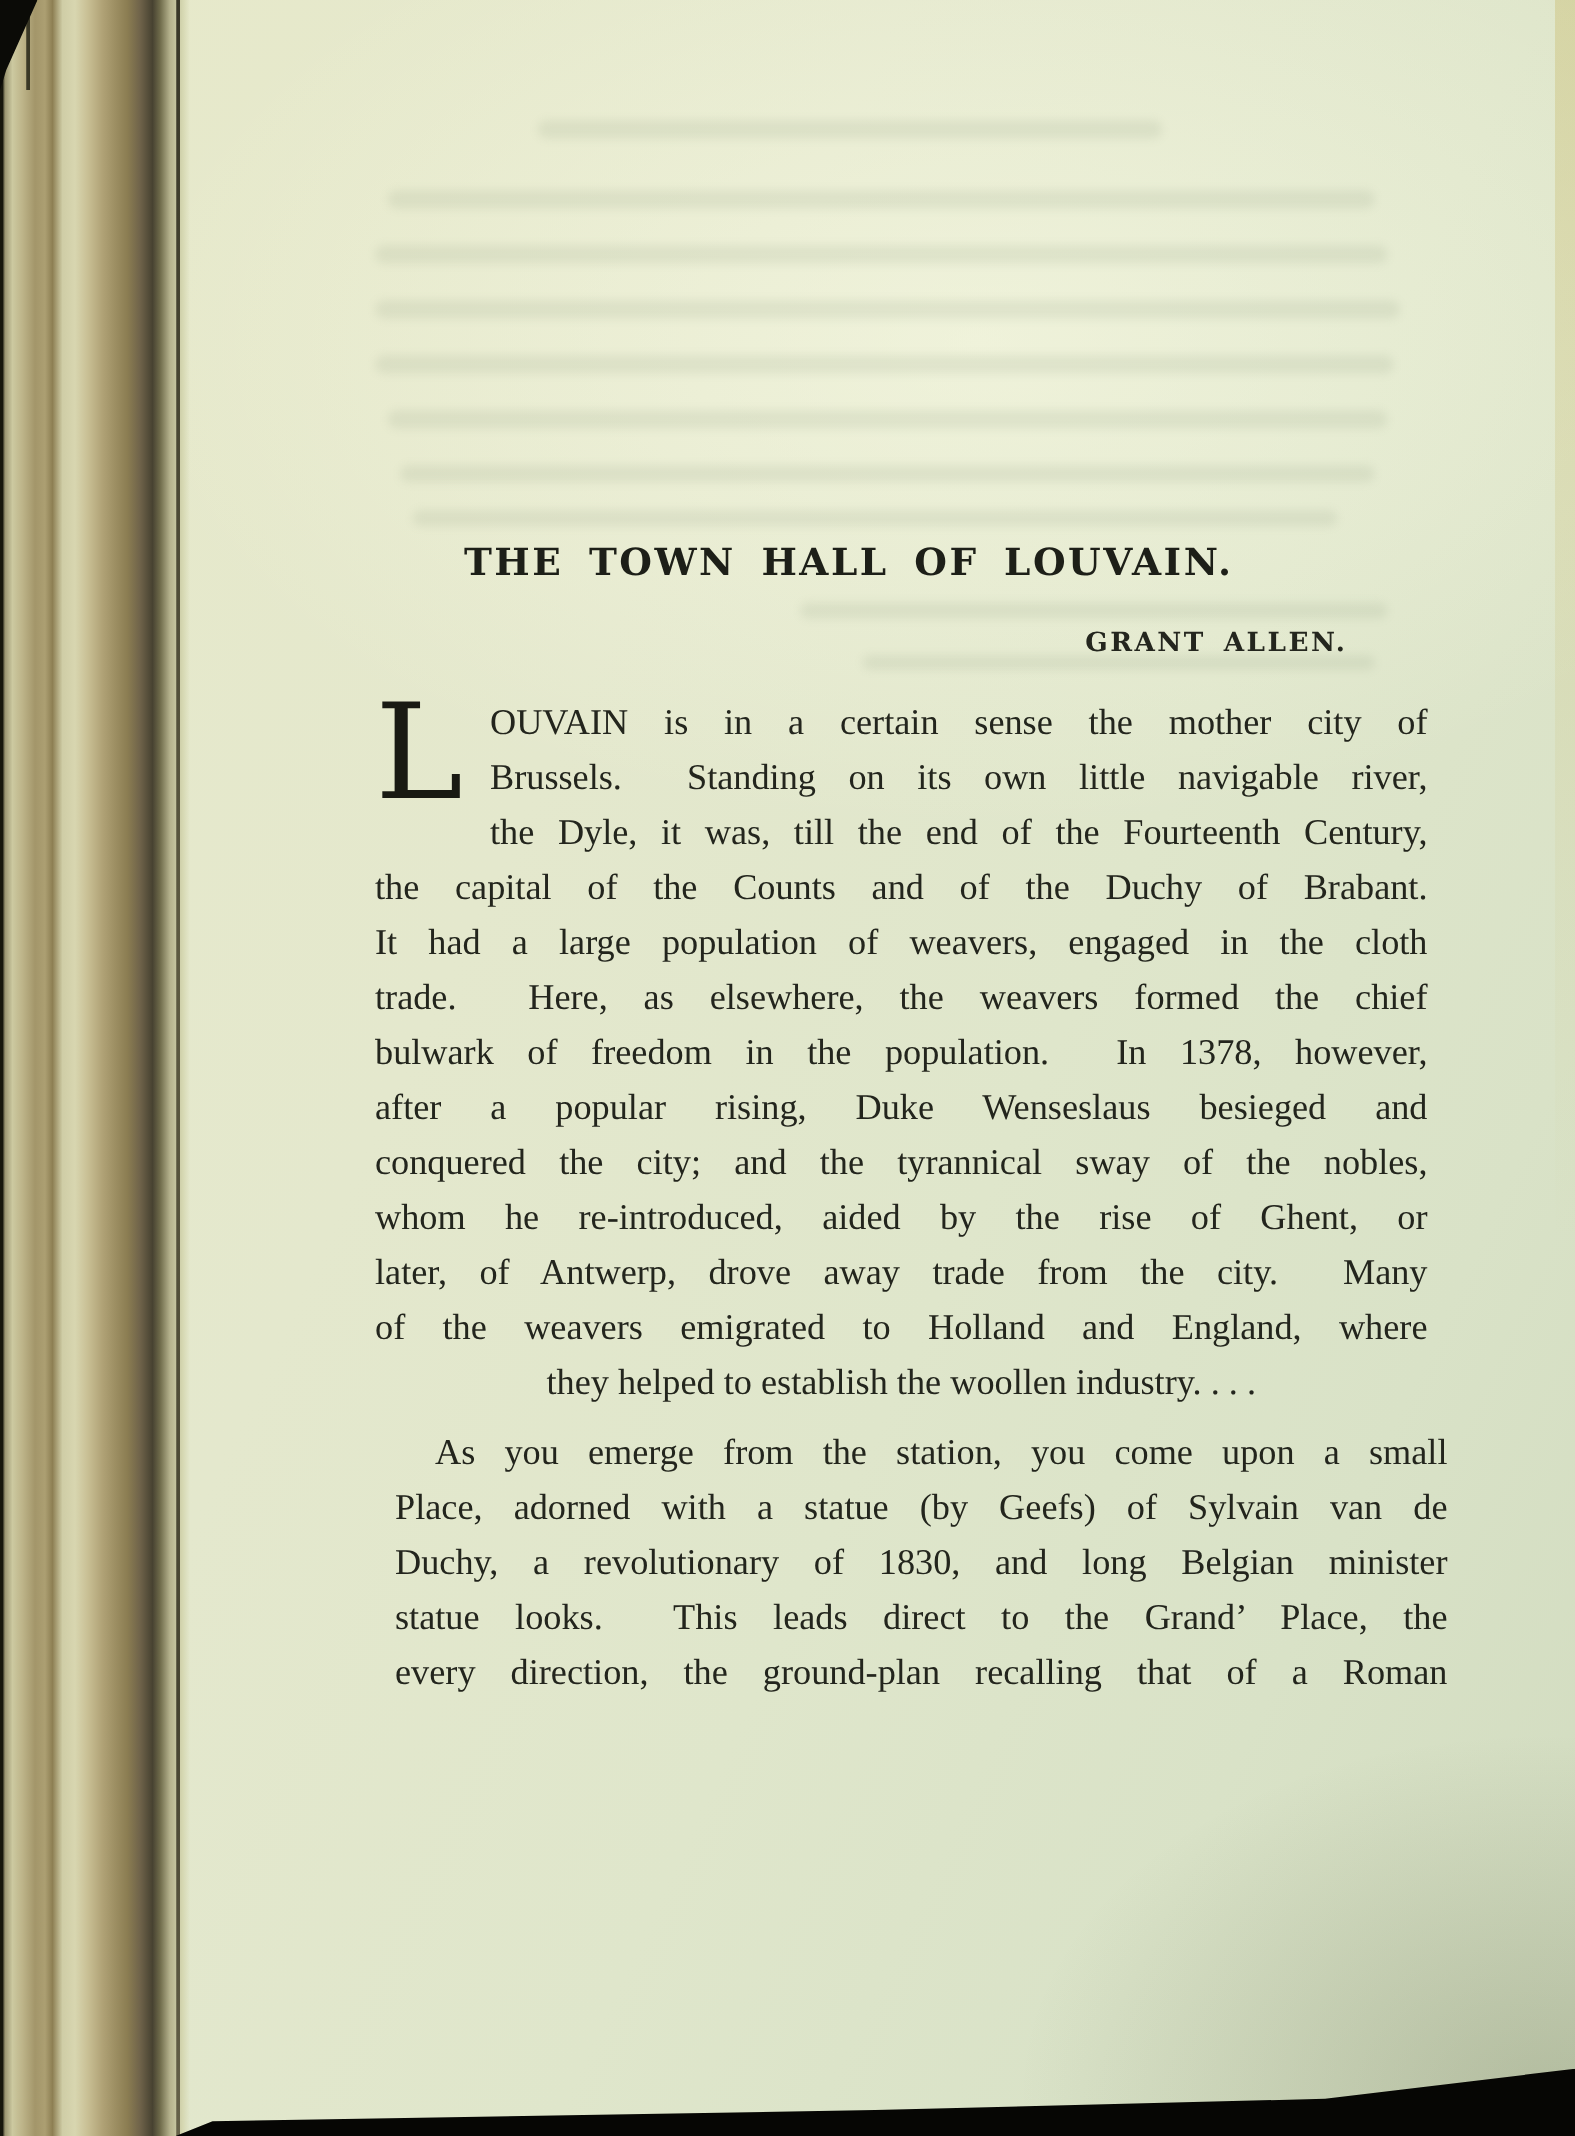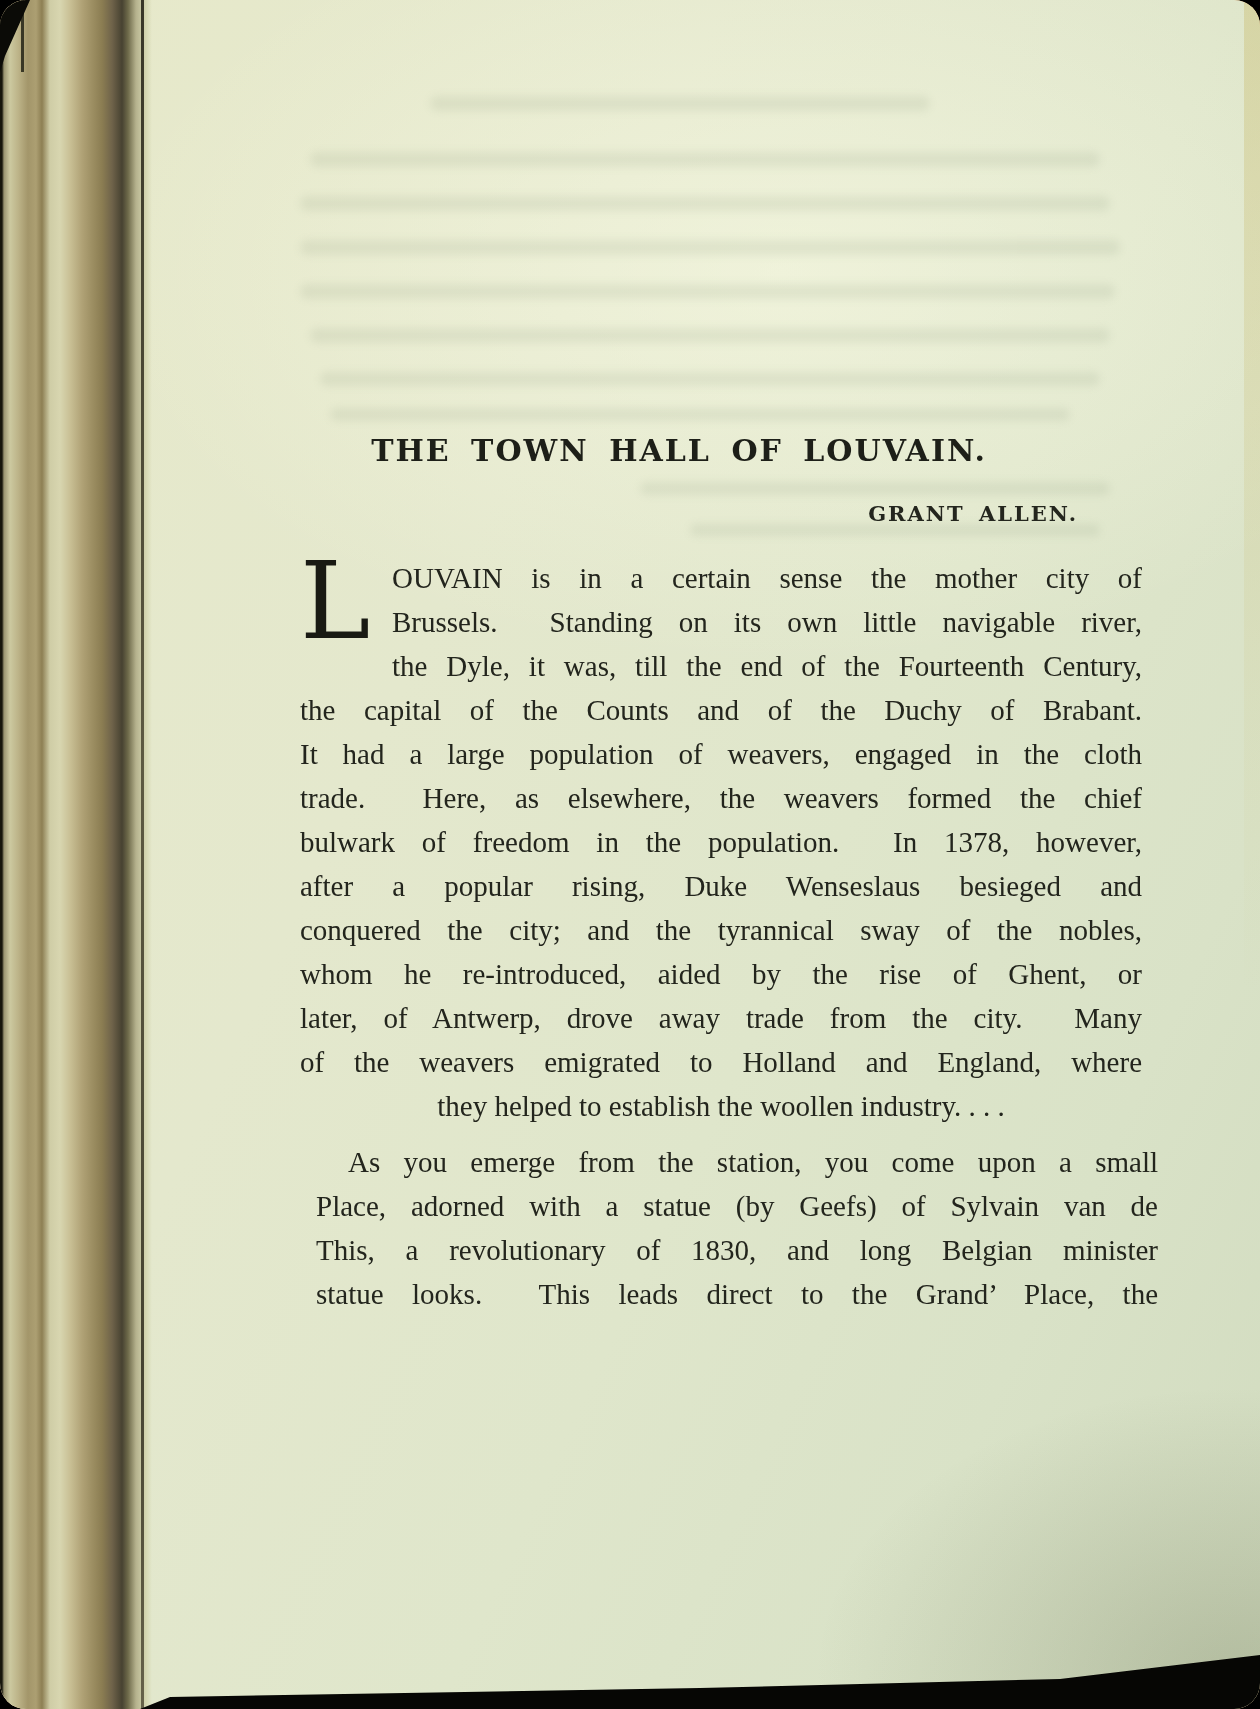--- a/index.html
+++ b/index.html
@@ -1,17 +1,17 @@
 <!DOCTYPE html>
 <html><head>
 <meta charset="utf-8">
 <style>
   html,body{margin:0;padding:0;background:#000;}
   .stage{position:relative;width:1260px;height:1709px;overflow:hidden;
-         font-family:"Liberation Serif", serif;background:#fdba74;border-radius:26px;}
+         font-family:"Liberation Serif", serif;background:#fdba74;}
 
   
   .scan{position:absolute;inset:0;
     background:
       radial-gradient(ellipse 980px 560px at 62% 16%, rgba(252,253,232,0.50), rgba(252,253,232,0) 70%),
       radial-gradient(ellipse 700px 480px at 98% 98%, rgba(70,78,45,0.22), rgba(70,78,45,0) 60%),
       linear-gradient(115deg,#e7e9ca 0%,#e4e8cd 35%,#dfe6cb 60%,#d9e2c7 80%,#d1dbbf 100%);}
 
   
   .edges{position:absolute;left:0;top:0;width:152px;height:100%;
@@ -92,22 +92,23 @@
         <div class="jline">conquered the city; and the tyrannical sway of the nobles,</div>
         <div class="jline">whom he re-introduced, aided by the rise of Ghent, or</div>
         <div class="jline">later, of Antwerp, drove away trade from the city.  Many</div>
         <div class="jline">of the weavers emigrated to Holland and England, where</div>
         <div class="lastline">they helped to establish the woollen industry. . . .</div>
       </div>
 
       <div class="para2">
         <div class="jline indent">As you emerge from the station, you come upon a small</div>
         <div class="jline">Place, adorned with a statue (by Geefs) of Sylvain van de</div>
-        <div class="jline">This, a revolutionary of 1830, and long Belgian minister</div>
+        <div class="jline">Duchy, a revolutionary of 1830, and long Belgian minister</div>
         <div class="jline">statue looks.  This leads direct to the Grand’ Place, the</div>
+        <div class="jline">every direction, the ground-plan recalling that of a Roman</div>
       </div>
     </div>
 
     <div class="edges"></div>
     <div class="crease"></div>
     <div class="tl-line"></div>
     <div class="corner-tl"></div>
     <div class="right-tint"></div>
     <div class="wedge"></div>
   </div>

